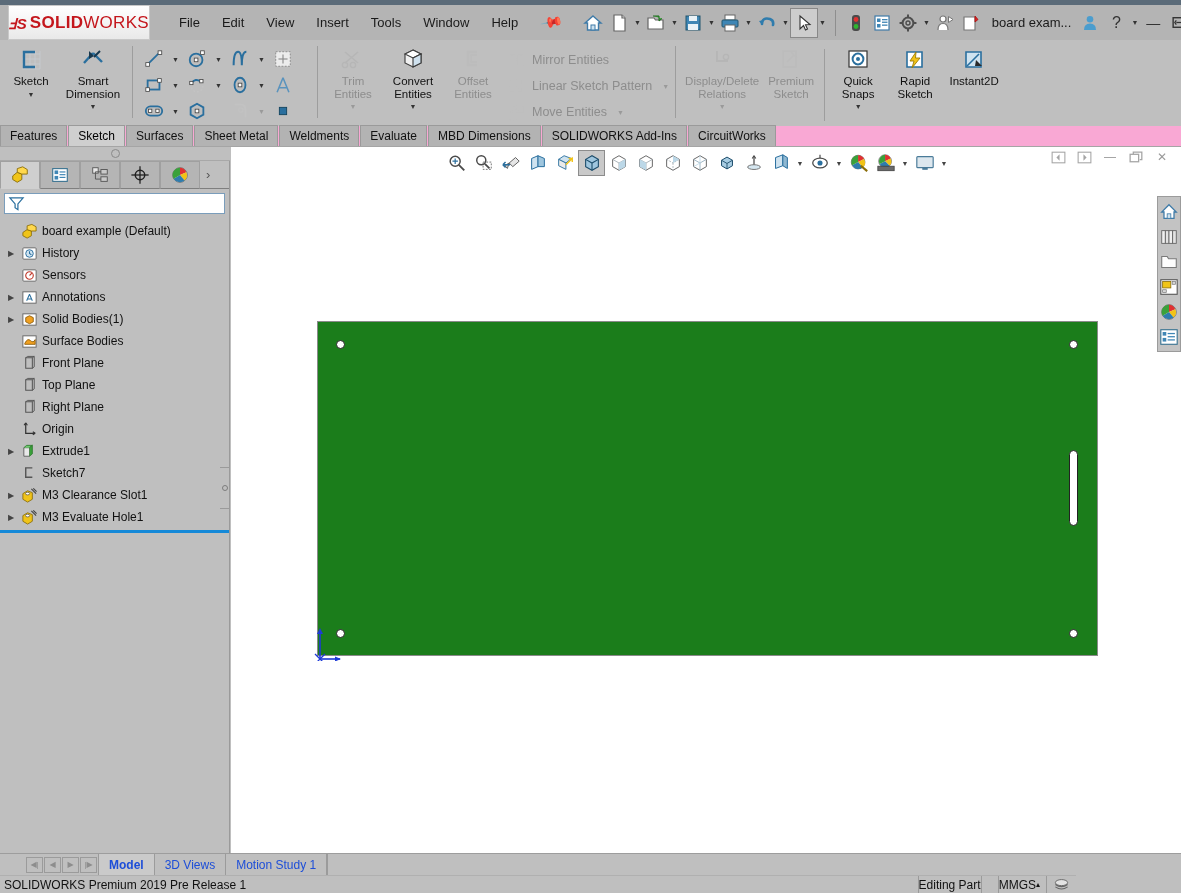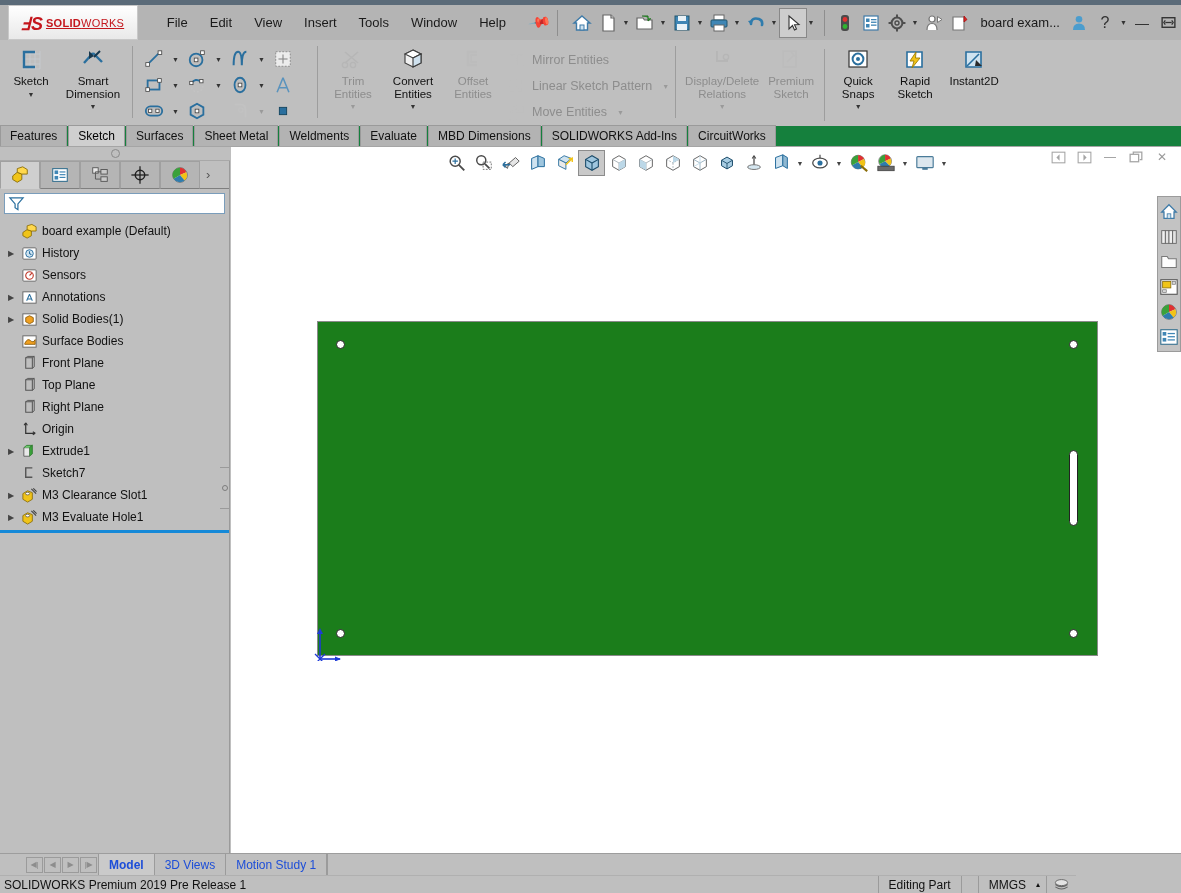--- a/index.html
+++ b/index.html
@@ -19,23 +19,23 @@
     background: #b4b4b4;
     border-top: 5px solid #5b6b79;
     display: flex; align-items: center;
   }
   .logo-box {
     width: 150px; height: 35px; margin-left: 8px;
     background: linear-gradient(to bottom,#ffffff,#e9e9e9);
     border: 1px solid #c8c8c8;
     display: flex; align-items: center; justify-content: center;
   }
-  .logo-text { font-size: 11px; font-weight: bold; color: #c4161c; letter-spacing: .3px; white-space: nowrap; text-decoration: underline; }
+  .logo-text { font-size: 17px; font-weight: bold; color: #c4161c; letter-spacing: .3px; white-space: nowrap; }
   .logo-text .light { color: #c4161c; font-weight: normal; }
-  .ds-mark { font-size: 18px; font-weight: bold; color: #c4161c; font-style: italic; margin-right: 3px; text-align: right; }
+  .ds-mark { font-size: 15px; font-weight: bold; color: #c4161c; font-style: italic; margin-right: 3px; text-align: right; }
 
   .menubar { display: flex; align-items: center; margin-left: 18px; height: 35px; }
   .menu-item {
     padding: 5px 11px; font-size: 13px; color: #1a1a1a; cursor: default; white-space: nowrap;
   }
 
   .pin-icon { margin-left: 14px; color: #4a8fc0; font-size: 15px; transform: rotate(35deg); }
 
   .tb-sep { width: 1px; height: 26px; background: #8e8e8e; margin: 0 7px; }
 
@@ -81,21 +81,21 @@
   .sm-car { width: 13px; text-align: center; font-size: 7px; color: #333; }
 
   .textrow { display: flex; align-items: center; height: 26px; cursor: default; }
   .textrow .tico { width: 28px; height: 24px; display:flex; align-items:center; justify-content:center; }
   .textrow .tlbl { font-size: 12.5px; color: #8d8d8d; white-space: nowrap; padding-left: 2px; }
   .textrow .tcar { font-size: 7px; color: #9a9a9a; margin-left: 10px; }
 
   
   .tabstrip {
     position: absolute; top: 126px; left: 0; width: 1181px; height: 21px;
-    background: #15803d; display: flex; align-items: flex-end;
+    background: #f9a8d4; display: flex; align-items: flex-end;
     border-bottom: 1px solid #a5a5a5;
   }
   .ctab {
     height: 21px; padding: 0 9px; display: flex; align-items: center;
     font-size: 12px; color: #111; background: #b3b3b3;
     border: 1px solid #9a9a9a; border-bottom: none; margin-right: 1px; cursor: default;
   }
   .ctab.active { background: #cfcfcf; color: #000; }
 
   
@@ -208,21 +208,21 @@
   .btab.active { font-weight: bold; background: #cacaca; border-left: 1px solid #9b9b9b; }
   .btab-fill { flex: 1; border-left: 1px solid #9b9b9b; height: 21px; }
 
   .statusbar {
     position: absolute; top: 875px; left: 0; width: 1076px; height: 18px;
     background: #bfbfbf; display: flex; align-items: center;
     font-size: 12px; color: #111; border-top: 1px solid #b0b0b0;
   }
   .sb-text { padding-left: 4px; }
   .sb-cell { border-left: 1px solid #9b9b9b; height: 18px; display: flex; align-items: center;
-    padding: 0 10px; }
+    padding: 0 0; }
   .sb-spacer { flex: 1; }
   svg { display: block; }
 </style>
 </head>
 <body>
 
 <div id="app">
 
   <div class="titlebar">
     <div class="logo-box">

